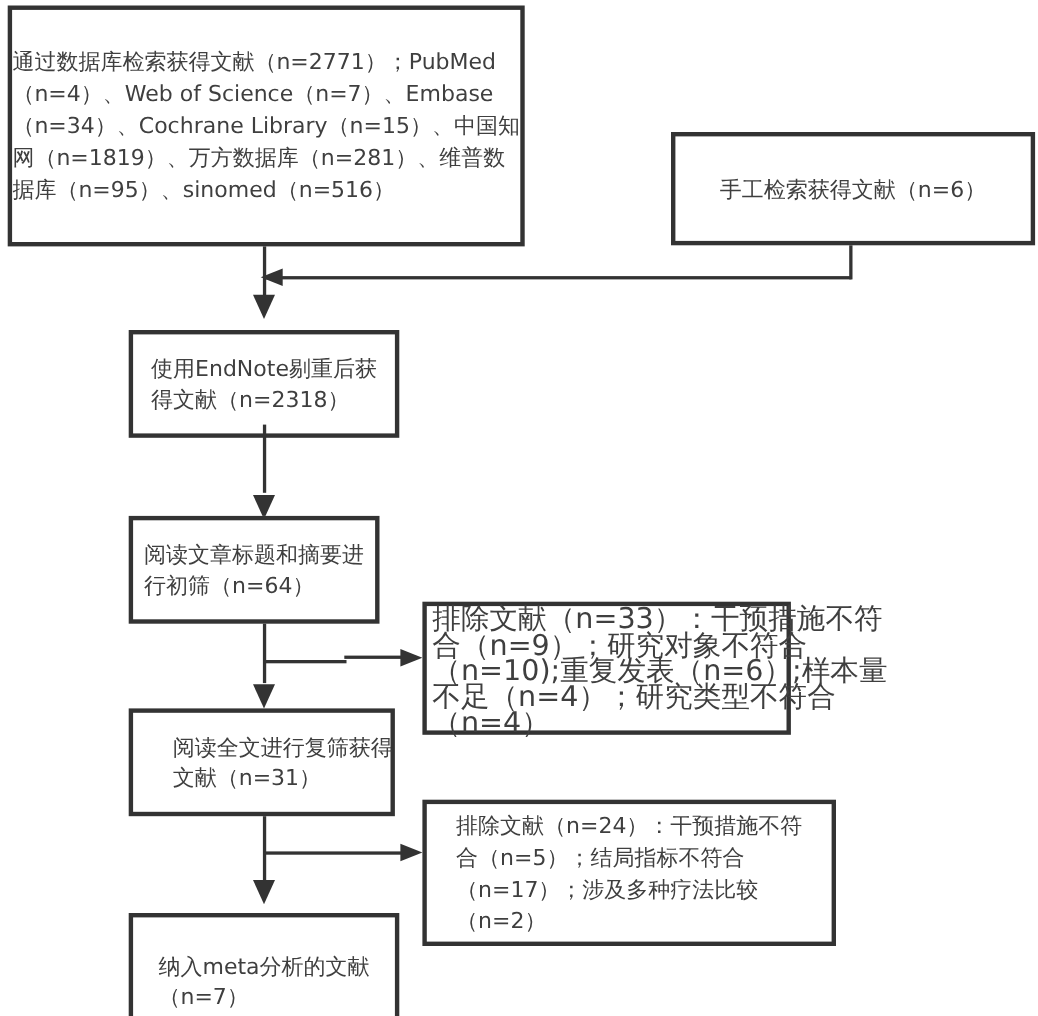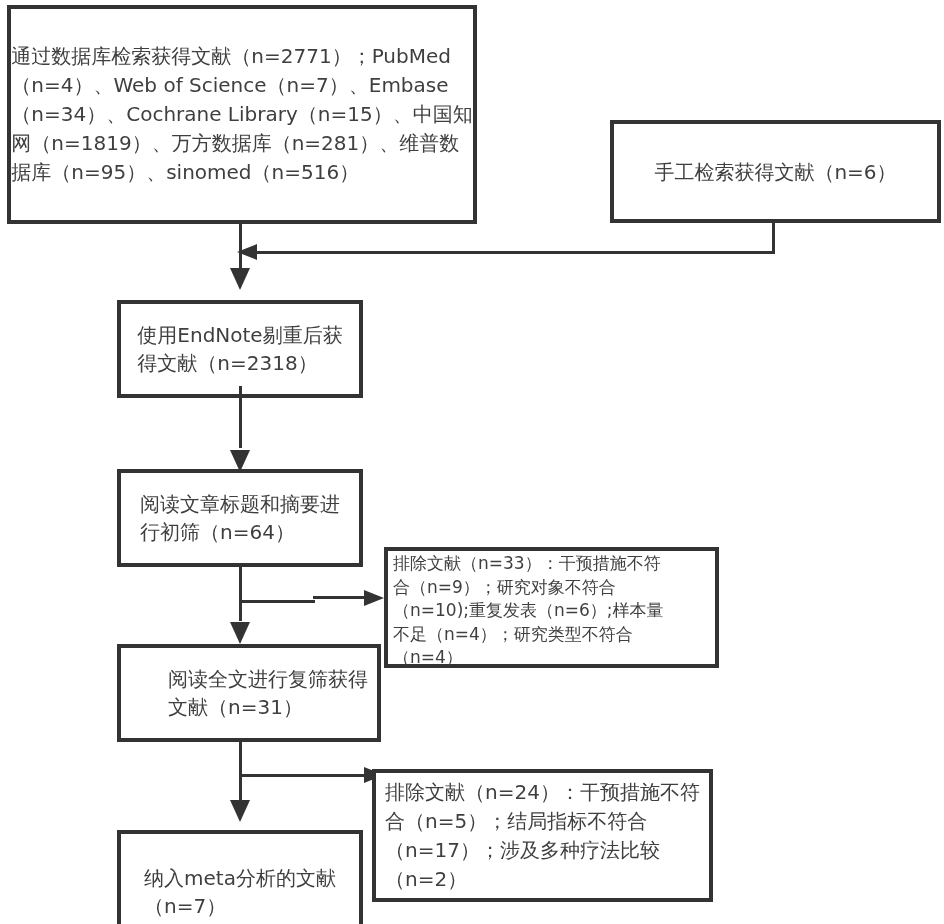--- a/index.html
+++ b/index.html
@@ -10,21 +10,21 @@
   }
   .box {
     position:absolute; box-sizing:border-box;
     border:4px solid #333333; background:#ffffff;
     display:flex; align-items:center; justify-content:center;
     text-align:left; font-size:20px; line-height:28px;
     white-space:pre; color:#3f3f3f;
   }
   .box-db   { line-height:29px; }
   .box-excl-left {
-    font-size:17px; line-height:23.5px;
+    font-size:26px; line-height:23.5px;
     justify-content:flex-start; align-items:flex-start;
     text-align:left; padding:1px 0 0 5px;
   }
   .box-excl-center { line-height:29px; }
   .line { position:absolute; background:#333333; }
   .arrow { position:absolute; width:0; height:0; }
   .arrow-down  { border-left:10px solid transparent; border-right:10px solid transparent; border-top:22px solid #333333; }
   .arrow-left  { border-top:8px solid transparent; border-bottom:8px solid transparent; border-right:20px solid #333333; }
   .arrow-right { border-top:8px solid transparent; border-bottom:8px solid transparent; border-left:20px solid #333333; }
 </style>
@@ -52,50 +52,50 @@
   <div class="arrow arrow-down" style="left:230px; top:268px;"></div>
 
   <div class="box" style="left:117px; top:288px; width:246px; height:98px;margin-top:12px;">
     <span>使用EndNote剔重后获
 得文献（n=2318）</span>
   </div>
 
   <div class="line" style="left:239px; top:386px; width:3px; height:62px;"></div>
   <div class="arrow arrow-down" style="left:230px; top:450px;"></div>
 
-  <div class="box" style="left:117px; top:469px; width:246px; height:98px;">
+  <div class="box" style="left:117px; top:469px; width:228px; height:98px;">
     <span>阅读文章标题和摘要进
 行初筛（n=64）</span>
   </div>
 
   <div class="line" style="left:239px; top:567px; width:3px; height:54px;"></div>
   <div class="arrow arrow-down" style="left:230px; top:622px;"></div>
   <div class="line" style="left:240px; top:600px; width:75px; height:3px;"></div>
   <div class="line" style="left:313px; top:596px; width:52px; height:3px;"></div>
   <div class="arrow arrow-right" style="left:364px; top:590px;"></div>
 
   <div class="box box-excl-left" style="left:384px; top:547px; width:335px; height:121px;">
     <span>排除文献（n=33）：干预措施不符
 合（n=9）；研究对象不符合
 （n=10);重复发表（n=6）;样本量
 不足（n=4）；研究类型不符合
 （n=4）</span>
   </div>
 
-  <div class="box" style="left:117px; top:644px; width:264px; height:98px;padding-left:38px;">
+  <div class="box" style="left:117px; top:644px; width:242px; height:98px;padding-left:38px;">
     <span>阅读全文进行复筛获得
 文献（n=31）</span>
   </div>
 
   <div class="line" style="left:239px; top:742px; width:3px; height:58px;"></div>
   <div class="arrow arrow-down" style="left:230px; top:800px;"></div>
   <div class="line" style="left:240px; top:774px; width:125px; height:3px;"></div>
   <div class="arrow arrow-right" style="left:364px; top:767px;"></div>
 
-  <div class="box box-excl-center" style="left:372px; top:727px; width:341px; height:133px;margin-top:42px;">
+  <div class="box box-excl-center" style="left:384px; top:727px; width:376px; height:133px;">
     <span>排除文献（n=24）：干预措施不符
 合（n=5）；结局指标不符合
 （n=17）；涉及多种疗法比较
 （n=2）</span>
   </div>
 
   <div class="box" style="left:117px; top:830px; width:246px; height:123px;">
     <span>纳入meta分析的文献
 （n=7）</span>
   </div>

